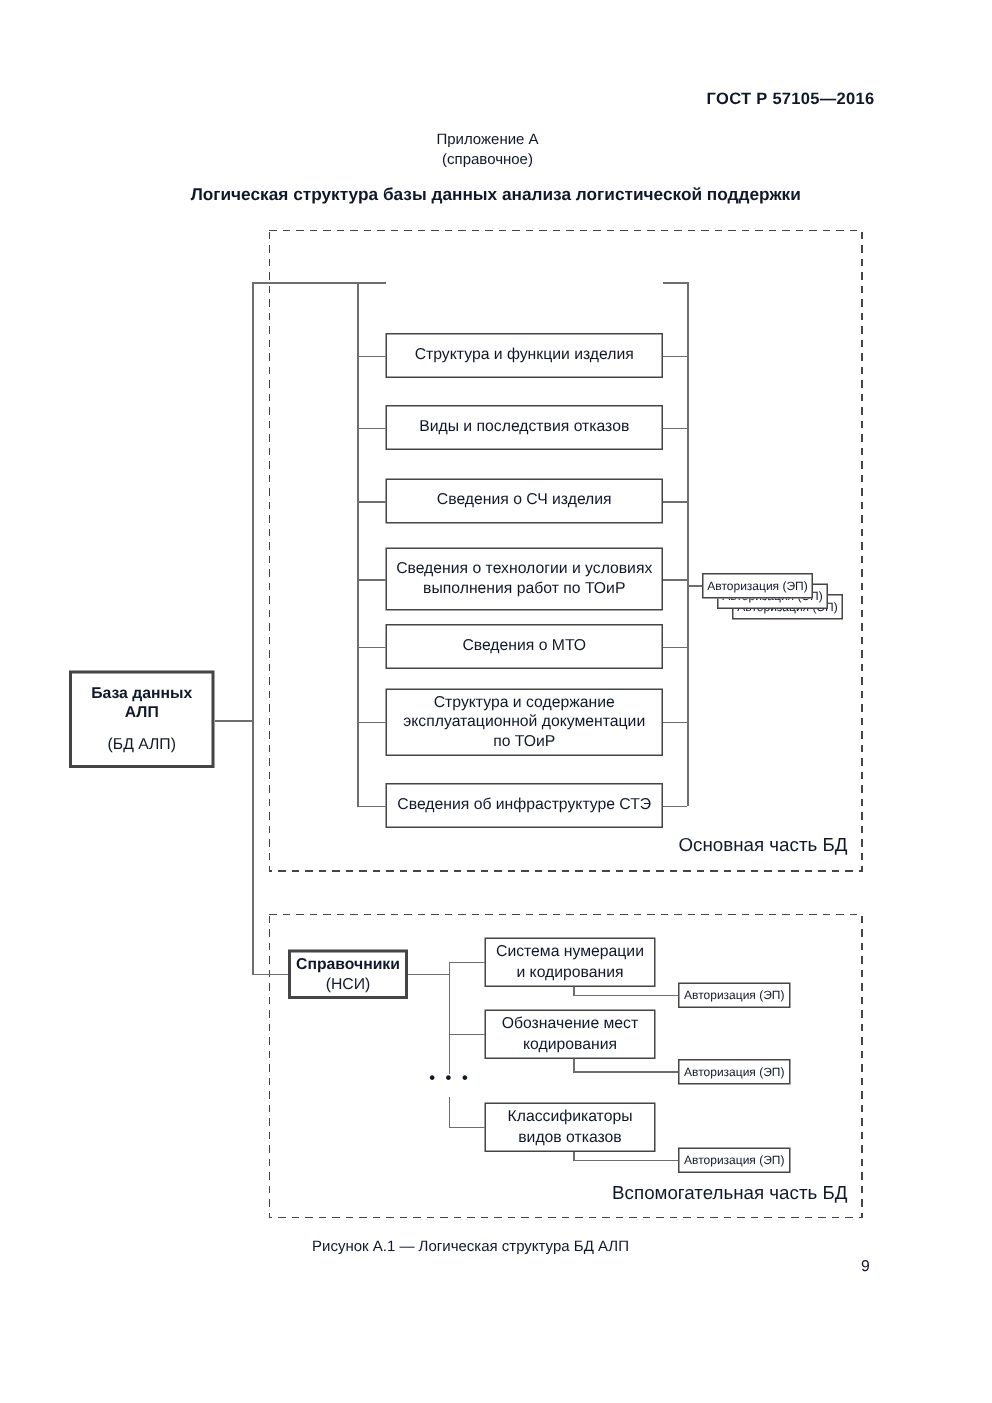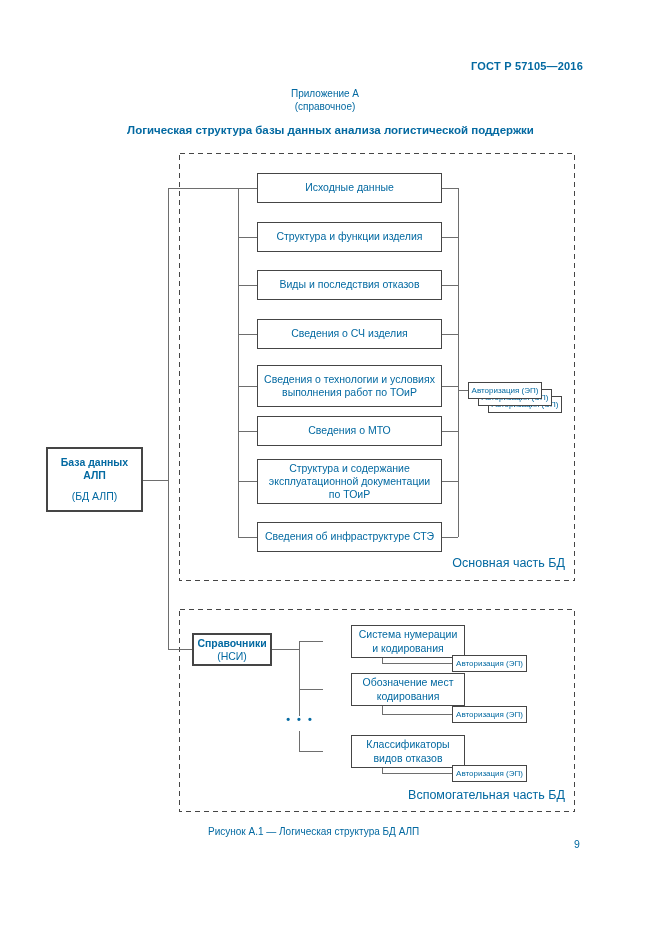--- a/index.html
+++ b/index.html
@@ -1,36 +1,36 @@
 <!DOCTYPE html>
 <html><head>
 <meta charset="utf-8">
 <style>
   html,body{margin:0;padding:0;background:#ffffff;}
   #page{
     position:relative;width:661px;height:935px;background:#ffffff;
-    font-family:"Liberation Sans", sans-serif;color:#0369a1;overflow:hidden;
+    font-family:"Liberation Sans", sans-serif;color:#0f172a;overflow:hidden;
   }
   .abs{position:absolute;}
   
   .std-header{top:60px;right:78px;font-size:11px;font-weight:bold;letter-spacing:.2px;}
   .appendix{top:87px;left:242px;width:166px;text-align:center;font-size:10px;line-height:1.3;}
   .doc-title{top:124px;left:16px;width:629px;text-align:center;font-size:11.5px;font-weight:bold;}
   .caption{top:826px;left:208px;font-size:10px;}
   .pagenum{top:838px;left:574px;font-size:10.5px;}
   .section-label{font-size:12.5px;text-align:right;}
   
   .box{
     position:absolute;box-sizing:border-box;border:1px solid #454545;background:#fff;
     display:flex;align-items:center;justify-content:center;text-align:center;
     font-size:10.5px;line-height:1.25;padding:1px 5px;z-index:2;
   }
   .bold-box{border-width:2px;flex-direction:column;}
   .mbox{left:257px;width:185px;}
-  .xbox{left:323px;width:114px;margin-left:28px;}
+  .xbox{left:323px;width:114px;}
   .auth{
     position:absolute;box-sizing:border-box;border:1px solid #454545;background:#fff;
     width:75px;height:17px;display:flex;align-items:center;justify-content:center;
     font-size:8px;white-space:nowrap;overflow:hidden;padding:0;
   }
   .stack{width:74px;}
   .dots{top:713px;left:278px;width:44px;font-size:11px;font-weight:bold;letter-spacing:2px;text-align:center;}
   svg{position:absolute;top:0;left:0;z-index:1;}
   .dbname{font-weight:bold;}
   .dbsub{margin-top:8px;}
@@ -64,21 +64,20 @@
     <div>(справочное)</div>
   </div>
   <div class="abs doc-title">Логическая структура базы данных анализа логистической поддержки</div>
 
   <div class="box bold-box" style="left:46px;top:447px;width:97px;height:65px;">
     <div class="dbname">База данных</div>
     <div class="dbname">АЛП</div>
     <div class="dbsub">(БД АЛП)</div>
   </div>
 
-  <div class="box mbox" style="top:173px;height:30px;">Исходные данные</div>
   <div class="box mbox" style="top:222px;height:30px;">Структура и функции изделия</div>
   <div class="box mbox" style="top:270px;height:30px;">Виды и последствия отказов</div>
   <div class="box mbox" style="top:319px;height:30px;">Сведения о СЧ изделия</div>
   <div class="box mbox" style="top:365px;height:42px;">Сведения о технологии и условиях выполнения работ по ТОиР</div>
   <div class="box mbox" style="top:416px;height:30px;">Сведения о МТО</div>
   <div class="box mbox" style="top:522px;height:30px;">Сведения об инфраструктуре СТЭ</div>
   <div class="box mbox" style="top:459px;height:45px;">Структура и содержание эксплуатационной документации по ТОиР</div>
 
   <div class="auth stack" style="left:488px;top:396px;z-index:3;">Авторизация (ЭП)</div>
   <div class="auth stack" style="left:478px;top:389px;z-index:4;">Авторизация (ЭП)</div>

